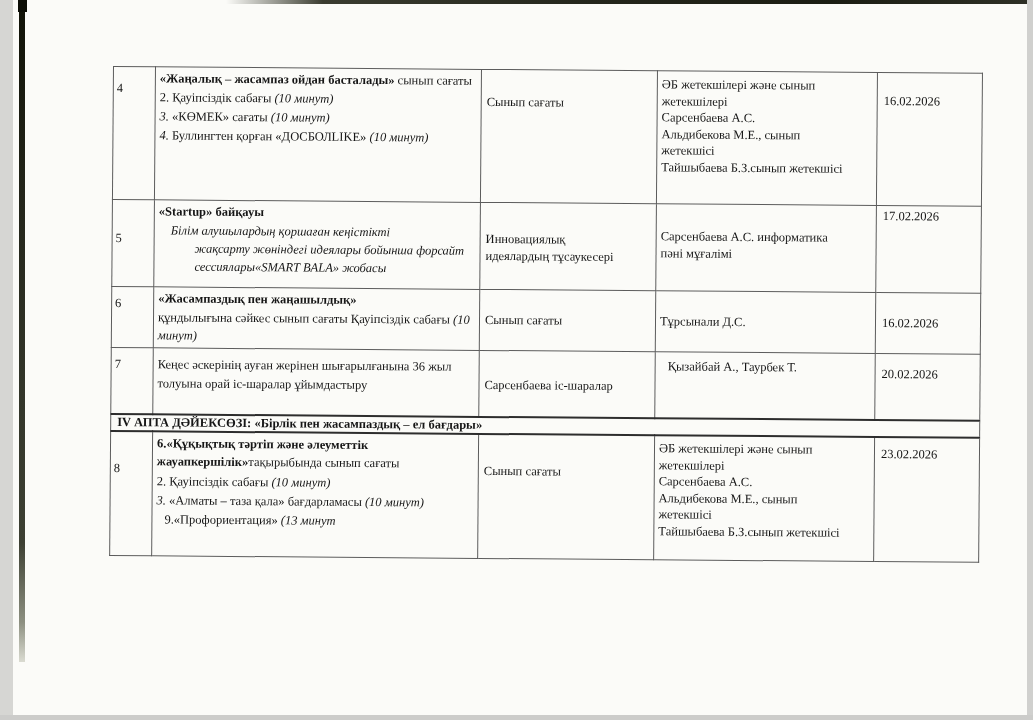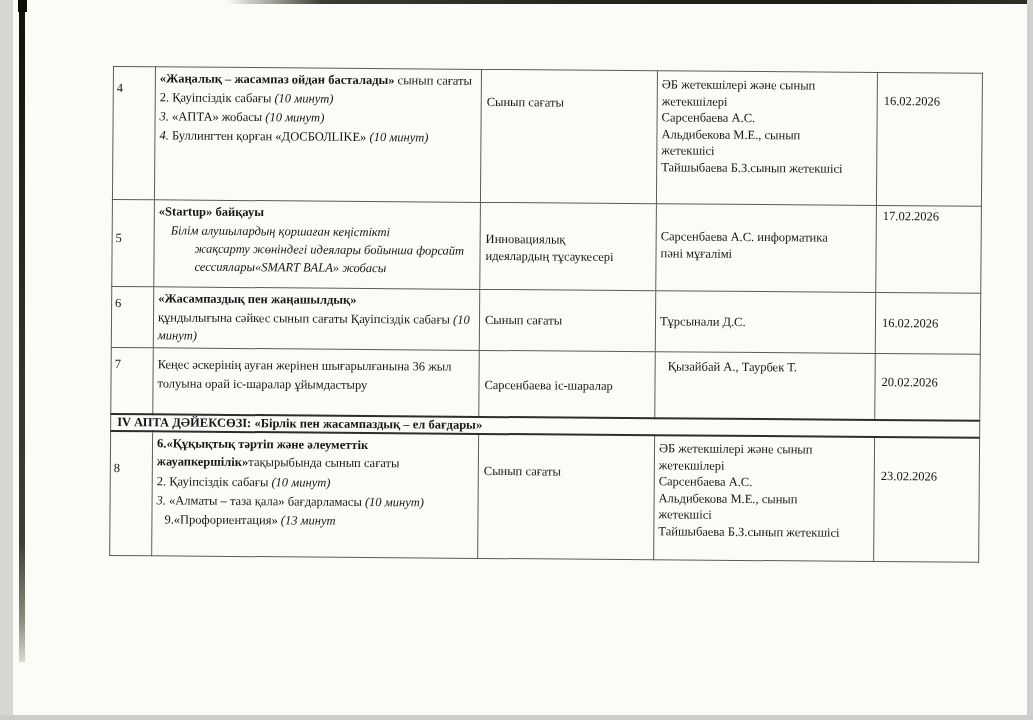--- a/index.html
+++ b/index.html
@@ -83,35 +83,35 @@
   
   tr.r6{height:53px;}
   tr.r6 .num-cell{padding-top:8px;}
   tr.r6 .form-cell,tr.r6 .resp-cell,tr.r6 .date-cell{vertical-align:middle;}
   
   tr.r7{height:66px;}
   tr.r7 .num-cell{padding-top:8px;}
   tr.r7 .act-cell{padding-top:7px;}
   tr.r7 .form-cell{padding-top:26px;}
   tr.r7 .resp-cell{padding-top:6px;padding-left:12px;}
-  tr.r7 .date-cell{padding-top:20px;}
+  tr.r7 .date-cell{padding-top:12px;}
   
   tr.section{height:16px;}
   tr.section td{
     border-top:2px solid #2d2d2d;
     border-bottom:2px solid #2d2d2d;
     font-weight:bold;
     padding:0 4px 1px 6px;
     line-height:1.15;
   }
   
   tr.r8{height:124px;}
   tr.r8 .num-cell{padding-top:28px;}
   tr.r8 .form-cell{padding-top:28px;}
-  tr.r8 .date-cell{padding-top:30px;}
+  tr.r8 .date-cell{padding-top:8px;}
   tr.r8 .resp-cell{padding-top:4px;}
   .date-cell{padding-left:6px;}
   .form-cell{padding-left:5px;}
   .resp-cell{padding-left:4px;}
 </style>
 </head>
 <body>
 
 <div class="page"></div>
 <div class="left-strip"></div>
@@ -131,21 +131,21 @@
   </colgroup>
 
   <tbody>
         <tr class="r4">
     <td class="num-cell">
       <span>4</span>
     </td>
     <td class="act-cell">
       <div class="p"><span class="b">«Жаңалық – жасампаз ойдан басталады»</span><span> сынып сағаты</span></div>
       <div class="p"><span>2. Қауіпсіздік сабағы </span><span class="i">(10 минут)</span></div>
-      <div class="p"><span class="i">3.</span><span> «АПТА» жобасы </span><span class="i">(10 минут)</span></div>
+      <div class="p"><span class="i">3.</span><span> «КӨМЕК» сағаты </span><span class="i">(10 минут)</span></div>
       <div class="p"><span class="i">4.</span><span> Буллингтен қорған «ДОСБОЛLIKE» </span><span class="i">(10 минут)</span></div>
     </td>
     <td class="form-cell">
       <div>Сынып сағаты</div>
     </td>
     <td class="resp-cell">
       <div class="pre">ӘБ жетекшілері және сынып
 жетекшілері
 Сарсенбаева А.С.
 Альдибекова М.Е., сынып

